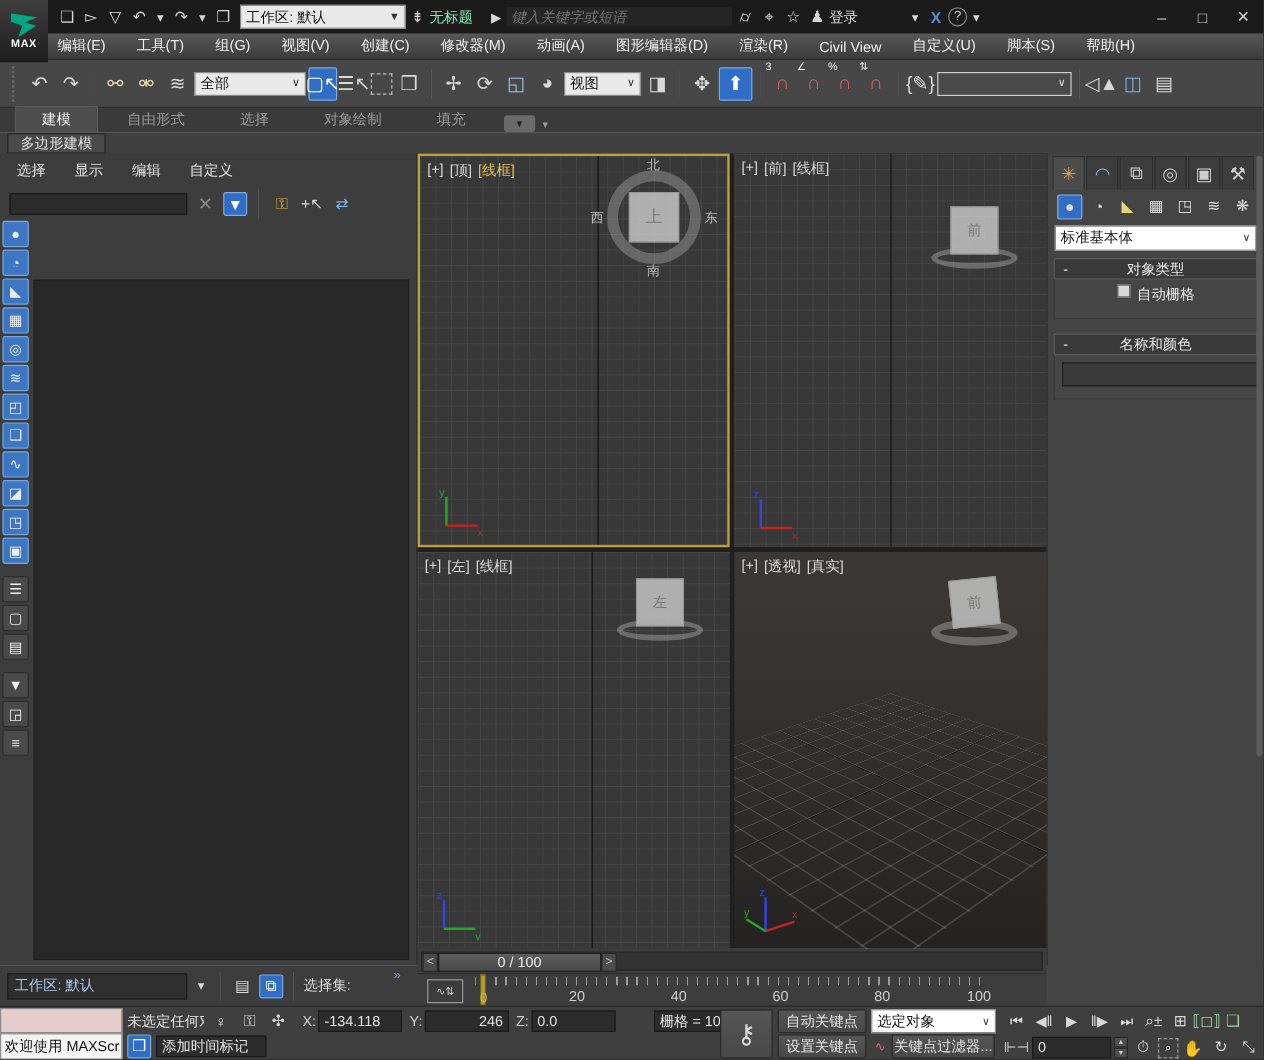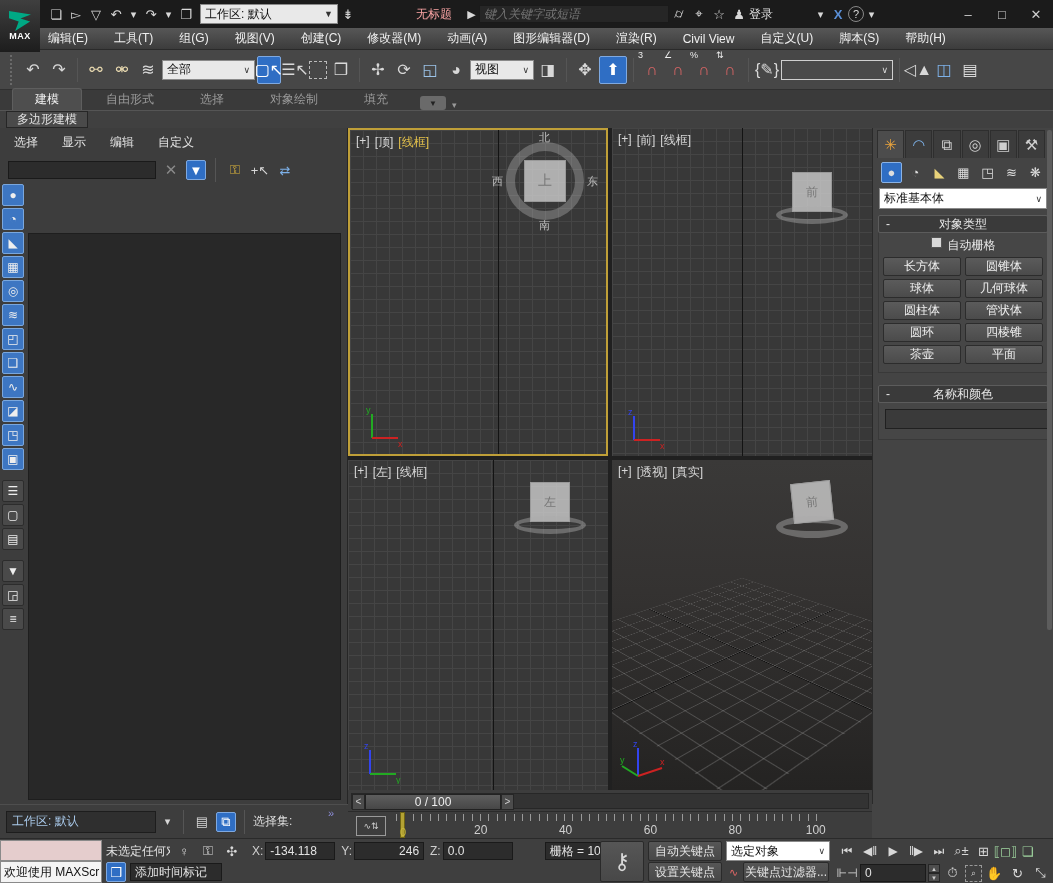--- a/index.html
+++ b/index.html
@@ -181,21 +181,21 @@
     <span class="ico">↶</span>
     <span class="ico sm">▾</span>
     <span class="ico">↷</span>
     <span class="ico sm">▾</span>
     <span class="ico">❐</span>
     <div class="lightdd" style="width:138px; margin-left:4px">
       <span>工作区: 默认</span>
         <span class="chev">▼</span>
     </div>
     <span class="ico">⇟</span>
-    <span style="margin-left:58px; color:#fca5a5">无标题</span>
+    <span style="color:#86efac">无标题</span>
     <span class="ico sm" style="margin-left:12px">▶</span>
     <input class="darkfield" style="width: 190px; font-style: italic; color: rgb(154, 154, 154); background: rgb(38, 38, 38);" placeholder="键入关键字或短语">
     <span class="ico">⌭</span>
     <span class="ico">⌖</span>
     <span class="ico">☆</span>
     <span class="ico">♟</span>
     <span>登录</span>
     <span class="ico sm" style="margin-left:40px">▾</span>
     <span class="ico" style="color:#5a8fd6; font-weight:bold">X</span>
     <span class="ico" style="border:1px solid #888; border-radius:50%; width:16px; height:16px; font-size:11px">?</span>
@@ -452,32 +452,20 @@
     <div class="rollout">
       <div class="rollhead">
         <span class="minus">-</span>
         <span class="rtitle">对象类型</span>
       </div>
       <div class="rollbody">
         <div class="agrow">
           <span class="cbox"></span>
           <span>自动栅格</span>
         </div>
-        <div class="cpgrid">
-          <div class="cpbtn">长方体</div>
-          <div class="cpbtn">圆锥体</div>
-          <div class="cpbtn">球体</div>
-          <div class="cpbtn">几何球体</div>
-          <div class="cpbtn">圆柱体</div>
-          <div class="cpbtn">管状体</div>
-          <div class="cpbtn">圆环</div>
-          <div class="cpbtn">四棱锥</div>
-          <div class="cpbtn">茶壶</div>
-          <div class="cpbtn">平面</div>
-        </div>
       </div>
     </div>
 
     <div class="rollout" style="margin-top:12px">
       <div class="rollhead">
         <span class="minus">-</span>
         <span class="rtitle">名称和颜色</span>
       </div>
       <div class="rollbody">
         <div class="row" style="gap:5px; padding:2px">

